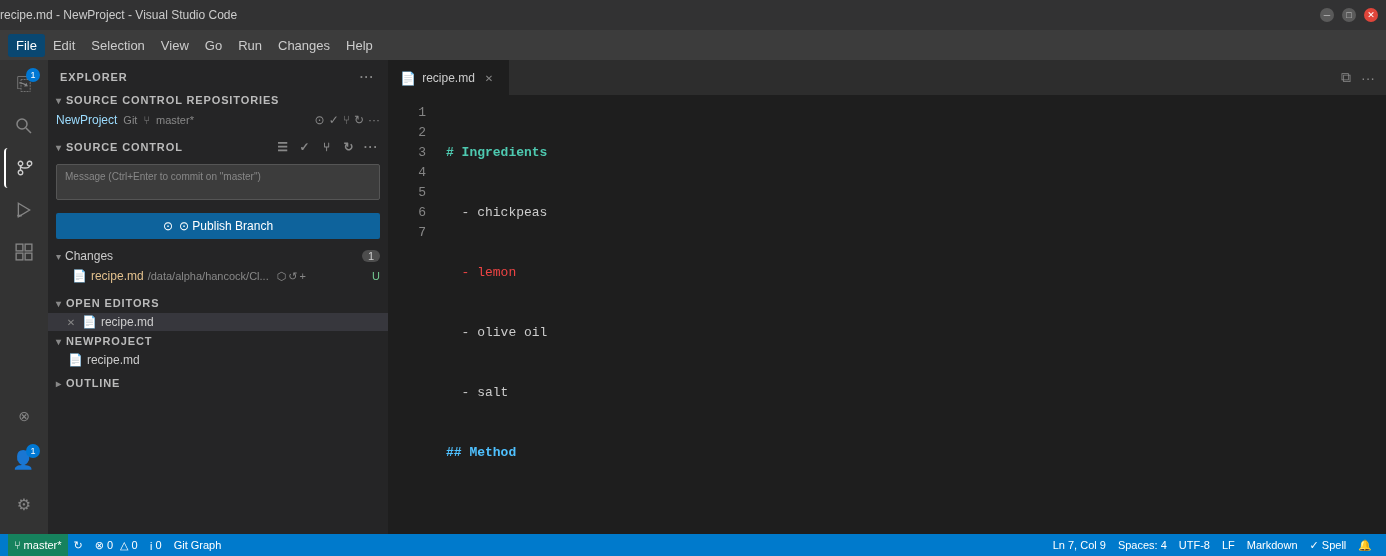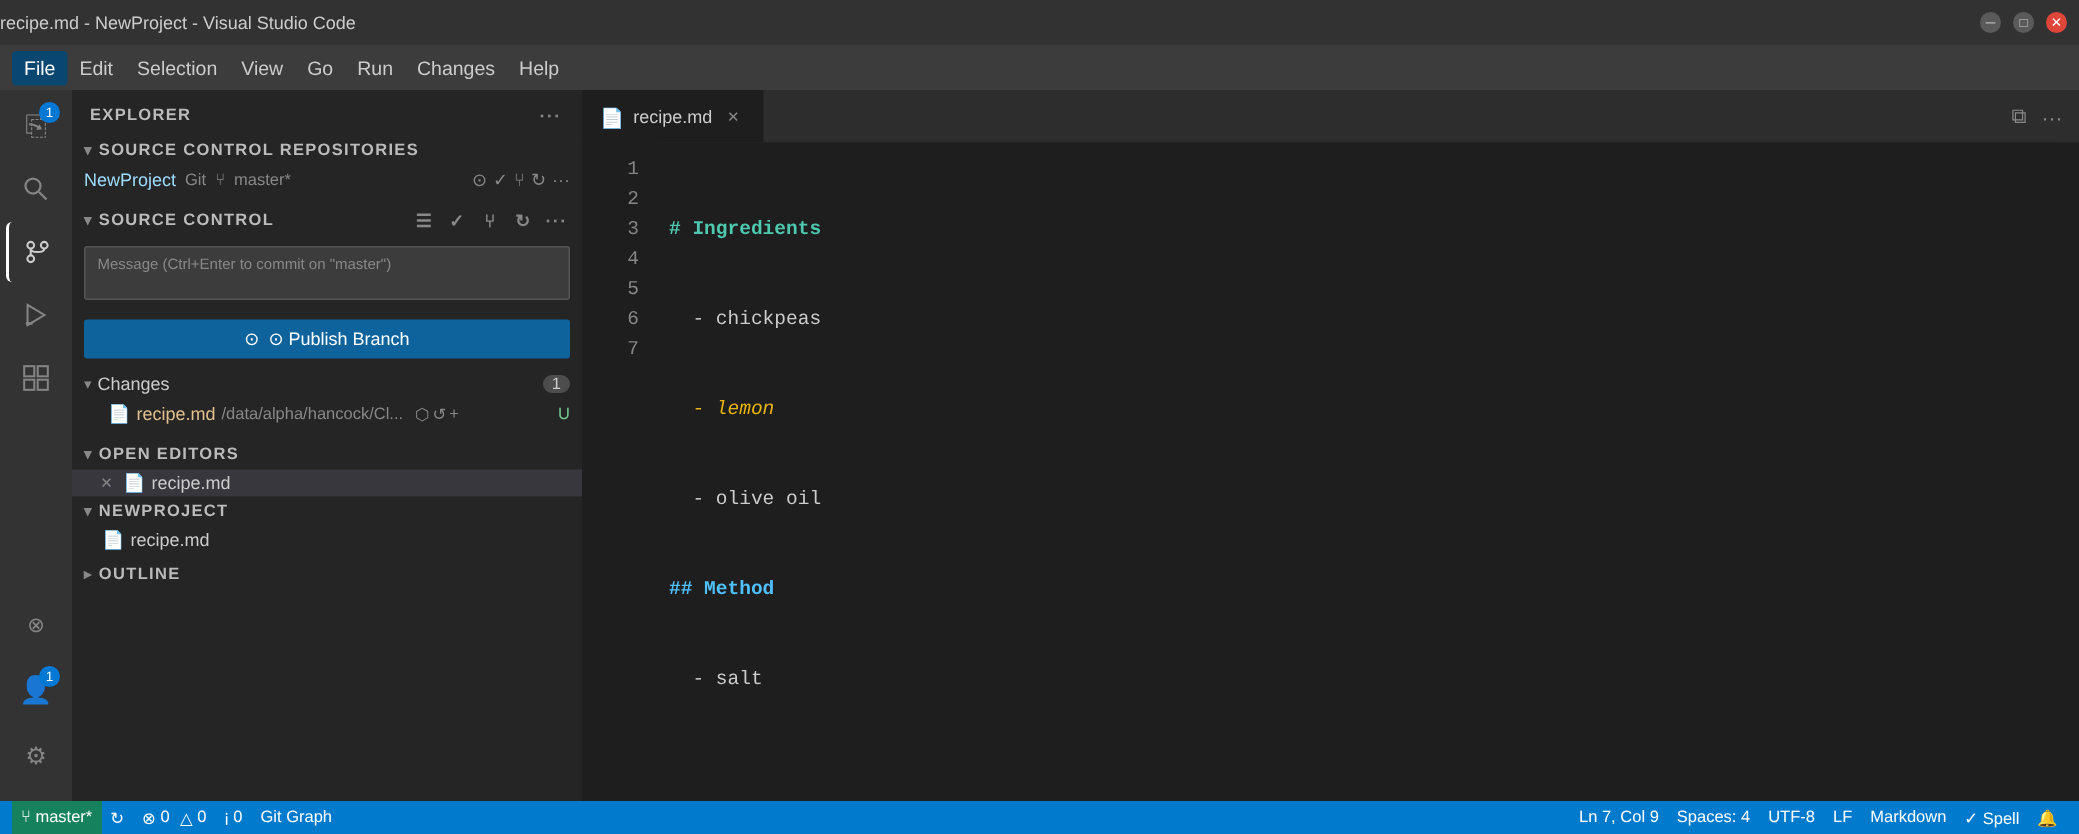--- a/index.html
+++ b/index.html
@@ -591,24 +591,24 @@
         <div>2</div>
         <div>3</div>
         <div>4</div>
         <div>5</div>
         <div>6</div>
         <div>7</div>
       </div>
       <div id="code-area">
         <div><span style="color:#4ec9b0;font-weight:bold;"># Ingredients</span></div>
         <div><span style="color:#cccccc;">  - chickpeas</span></div>
-        <div><span style="color:#eab308;font-style:italic;">  - lemon</span></div>
+        <div><span style="color:#ef4444;">  - lemon</span></div>
         <div><span style="color:#cccccc;">  - olive oil</span></div>
+        <div><span style="color:#cccccc;">  - salt</span></div>
         <div><span style="color:#4fc1ff;font-weight:bold;">## Method</span></div>
-        <div><span style="color:#cccccc;">  - salt</span></div>
       </div>
       <div id="editor-scrollbar"></div>
     </div>
 
   </div>
 
 </div>
 
 <div id="status-bar">
   <div class="status-item" style="background:#16825d;">

